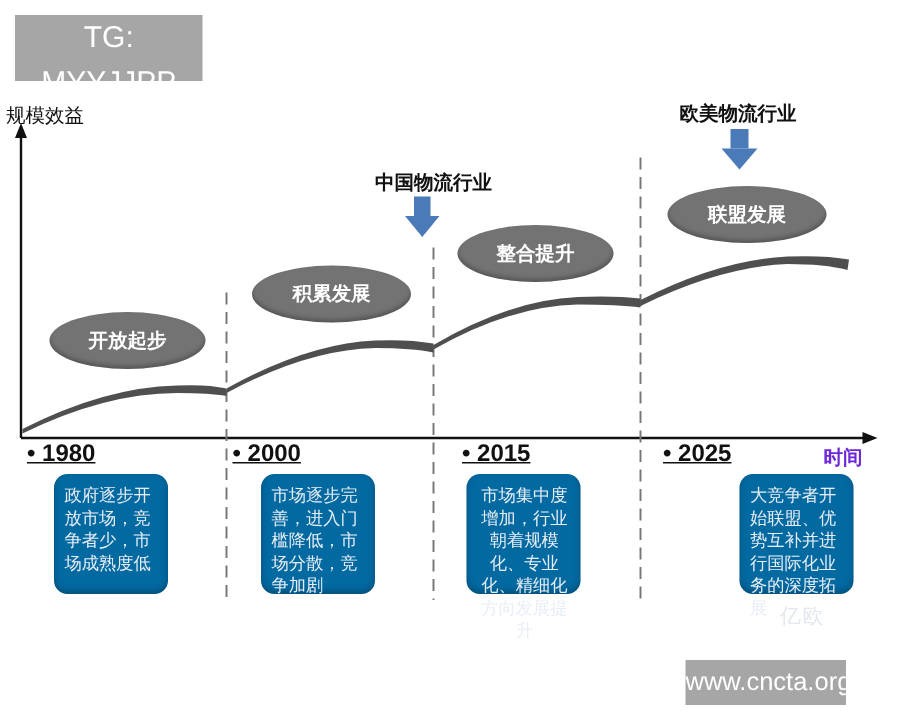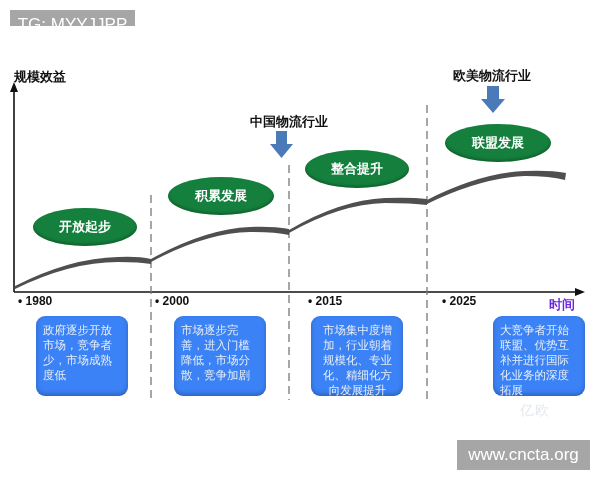--- a/index.html
+++ b/index.html
@@ -3,65 +3,66 @@
   <meta charset="utf-8">
   <style>
     html, body { margin: 0; padding: 0; }
     body {
       width: 600px; height: 480px; position: relative; overflow: hidden;
       background: #ffffff;
       font-family: "DejaVu Sans", "Liberation Sans", sans-serif;
     }
     .tag-badge {
       position: absolute; left: 10px; top: 10px;
-      width: 125px; height: 16px;
+      width: 125px; height: 44px;
       background: #a6a6a6; color: #ffffff;
       font-family: "Liberation Sans", sans-serif;
-      font-size: 17px; line-height: 30px; text-align: center;
+      font-size: 20px; line-height: 30px; text-align: center;
     }
     .url-badge {
       position: absolute; left: 457px; top: 440px;
-      width: 133px; height: 30px;
+      width: 107px; height: 30px;
       background: #a6a6a6; color: #ffffff;
       font-family: "Liberation Sans", sans-serif;
       font-size: 17px; line-height: 30px; text-align: center;
     }
     .y-label {
-      position: absolute; left: 14px; top: 68px;
-      font-size: 13px; font-weight: bold; color: #111;
+      position: absolute; left: 4px; top: 68px;
+      font-size: 13px; font-weight: normal; color: #111;
       letter-spacing: 0px;
     }
     .x-label {
       position: absolute; left: 549px; top: 296px;
       font-size: 13px; font-weight: bold; color: #6d28d9;
     }
     svg.diagram { position: absolute; left: 0; top: 0; }
     .year {
       position: absolute; top: 294px;
-      font-size: 12px; font-weight: bold; color: #111;
+      font-size: 16px; font-weight: bold; color: #111;
       font-family: "Liberation Sans", sans-serif;
+      text-decoration: underline;
     }
     .industry-label {
       position: absolute;
       font-size: 13px; font-weight: bold; color: #111;
       white-space: nowrap;
     }
     .ellipse-label {
       position: absolute;
       width: 112px; height: 38px;
       border-radius: 50%;
-      background: #15803d;
+      background: #737373;
       color: #ffffff; font-size: 13px; font-weight: bold;
       display: flex; align-items: center; justify-content: center;
       box-shadow: inset 0 -2px 3px rgba(0,0,0,0.25);
     }
     .desc-box {
       position: absolute; top: 316px;
-      width: 92px; height: 80px;
-      background: #3b82f6;
+      width: 76px; height: 80px;
+      background: #0369a1;
       border-radius: 9px;
       color: #e8eef6; font-size: 11.5px; line-height: 15px;
       padding: 7px 6px 0 7px;
       box-sizing: border-box;
       box-shadow: inset 0 -2px 4px rgba(0,0,0,0.25);
     }
     .watermark {
       position: absolute; left: 520px; top: 402px;
       font-size: 14px; color: #e3e8ee; letter-spacing: 1px;
     }

